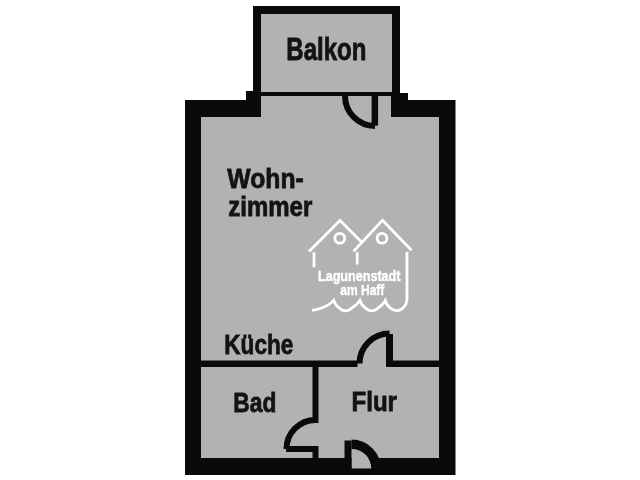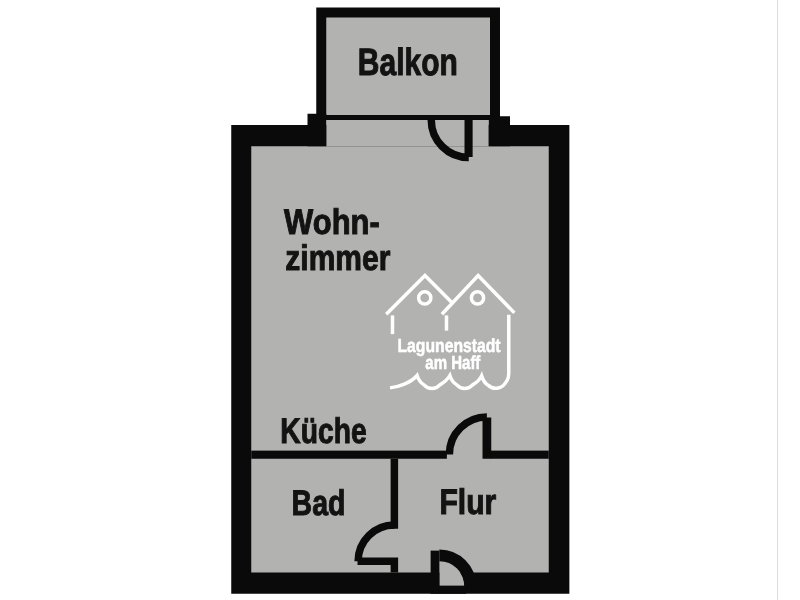--- a/index.html
+++ b/index.html
@@ -1,16 +1,16 @@
 <!DOCTYPE html>
 <html><head>
 <meta charset="utf-8">
 <style>
   html,body{margin:0;padding:0;background:#fff;}
-  #plan{width:622px;height:480px;position:relative;background:#ef4444;overflow:hidden;}
+  #plan{width:622px;height:480px;position:relative;background:#fef9c3;overflow:hidden;}
   svg text{font-family:"Liberation Sans",sans-serif;font-weight:bold;}
 </style>
 </head>
 <body>
 
 <div id="plan">
 <svg width="640" height="480" viewBox="0 0 640 480" xmlns="http://www.w3.org/2000/svg">
 
   <rect x="0" y="0" width="640" height="480" fill="#ffffff"></rect>
 

